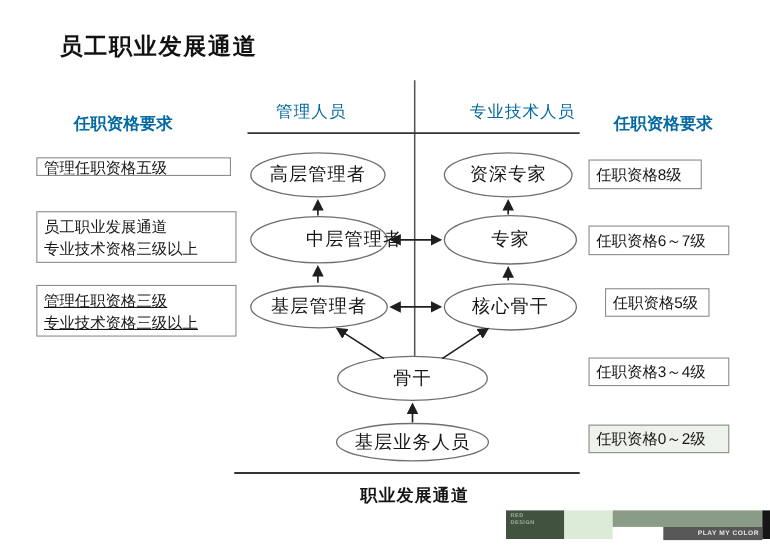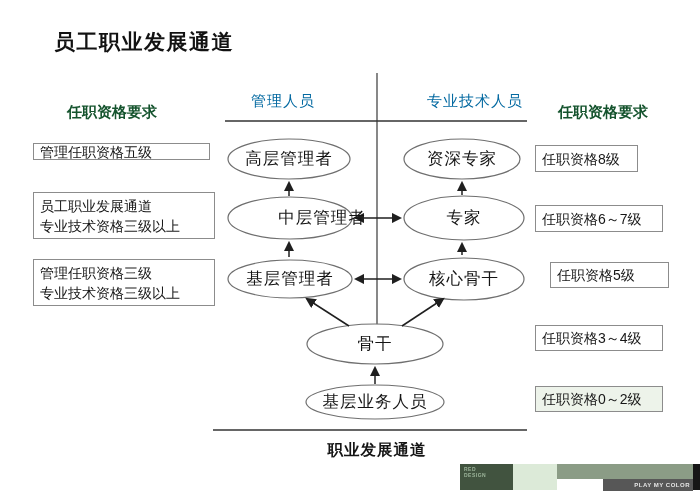--- a/index.html
+++ b/index.html
@@ -6,21 +6,21 @@
   .page {
     position:relative; width:700px; height:500px; background:#ffffff;
     font-family:"Liberation Sans","DejaVu Sans",sans-serif; overflow:hidden;
   }
   .title {
     position:absolute; left:54px; top:28px; font-size:21px; font-weight:bold;
     color:#121212; letter-spacing:1.5px; white-space:nowrap;
   }
   .side-header {
     position:absolute; transform:translateX(-50%); font-size:15px; font-weight:bold;
-    color:#14532d; white-space:nowrap;text-align:right;
+    color:#0369a1; white-space:nowrap;text-align:right;
   }
   .col-header {
     position:absolute; transform:translateX(-50%); font-size:15px; color:#0369a1;
     white-space:nowrap; letter-spacing:1px;
   }
   .qbox {
     position:absolute; border:1px solid #8c8c8c; background:#ffffff; box-sizing:border-box;
     color:#161616; font-size:14px; line-height:20px; padding:2px 6px;
     display:flex; flex-direction:column; justify-content:center; white-space:nowrap;
   }
@@ -54,33 +54,33 @@
   <div class="title">员工职业发展通道</div>
 
   <div class="side-header" style="left:112px; top:103px;">任职资格要求</div>
   <div class="qbox" style="left:33px; top:143px; width:177px; height:17px;">
     <span>管理任职资格五级</span>
   </div>
   <div class="qbox" style="left:33px; top:192px; width:182px; height:47px;">
     <span>员工职业发展通道</span>
     <span>专业技术资格三级以上</span>
   </div>
-  <div class="qbox" style="left:33px; top:259px; width:182px; height:47px;">
+  <div class="qbox" style="left:33px; top:259px; width:182px; height:47px;text-decoration:underline;">
     <span>管理任职资格三级</span>
     <span>专业技术资格三级以上</span>
   </div>
 
   <div class="side-header" style="left:603px; top:103px;">任职资格要求</div>
   <div class="qbox" style="left:535px; top:145px; width:103px; height:27px;">
     <span>任职资格8级</span>
   </div>
   <div class="qbox" style="left:535px; top:205px; width:128px; height:27px;">
     <span>任职资格6～7级</span>
   </div>
-  <div class="qbox" style="left:550px; top:262px; width:119px; height:26px;">
+  <div class="qbox" style="left:550px; top:262px; width:95px; height:26px;">
     <span>任职资格5级</span>
   </div>
   <div class="qbox" style="left:535px; top:325px; width:128px; height:26px;">
     <span>任职资格3～4级</span>
   </div>
   <div class="qbox highlight" style="left:535px; top:386px; width:128px; height:26px;">
     <span>任职资格0～2级</span>
   </div>
 
   <div class="col-header" style="left:283px; top:92px;">管理人员</div>

